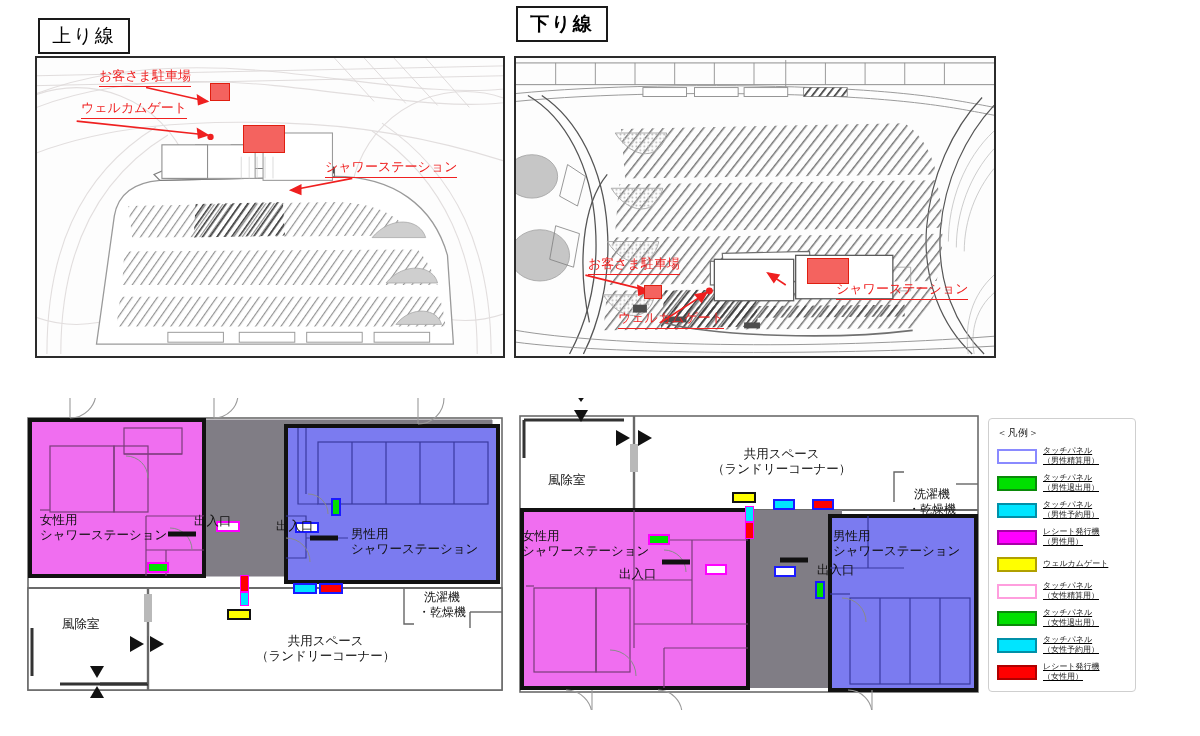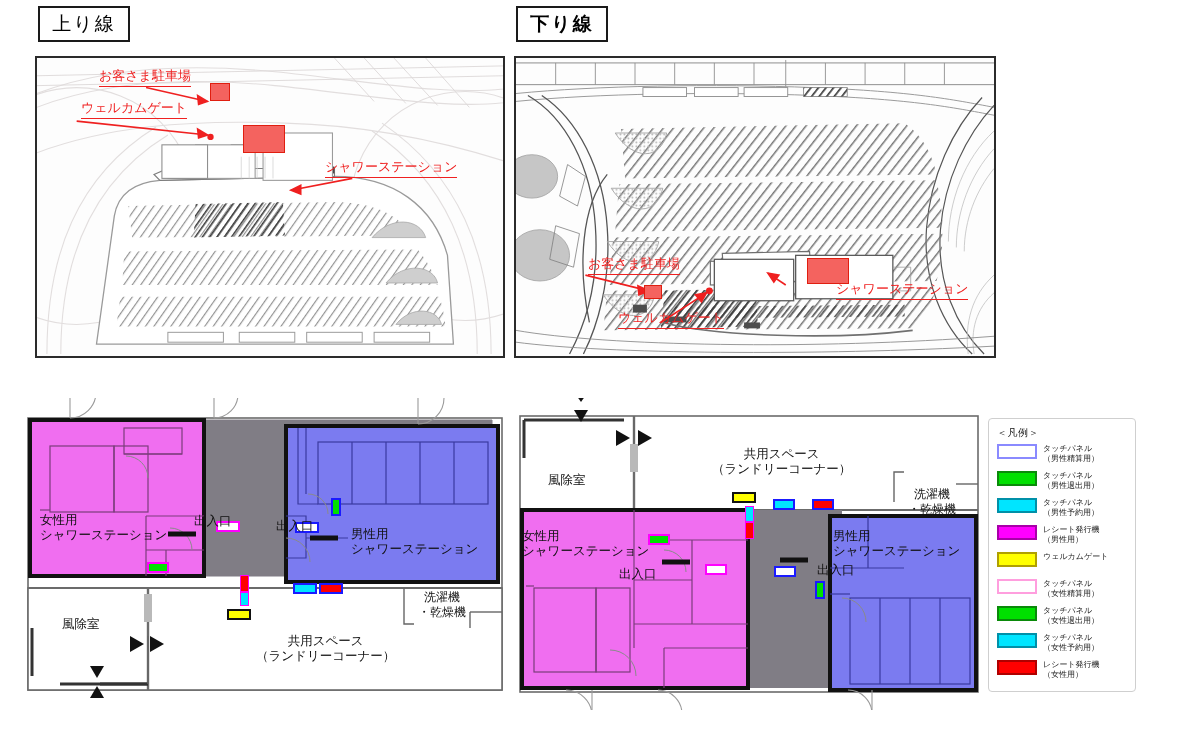--- a/index.html
+++ b/index.html
@@ -14,21 +14,21 @@
 
   
   .title-chip {
     position: absolute;
     border: 2px solid #1a1a1a;
     background: #fff;
     display: flex; align-items: center; justify-content: center;
     font-size: 19px; letter-spacing: 2px; color: #000;
     font-family: "DejaVu Sans", sans-serif;
   }
-  #chip-up   { left: 38px;  top: 6px;  width: 92px; height: 36px; }
+  #chip-up   { left: 38px;  top: 18px;  width: 92px; height: 36px; }
   #chip-down { left: 516px; top: 6px;  width: 92px; height: 36px; font-weight: bold; }
 
   
   .site-panel {
     position: absolute;
     border: 2px solid #2b2b2b;
     background: #fdfdfd;
     overflow: hidden;
   }
   #site-up   { left: 35px;  top: 56px; width: 470px; height: 302px; }
@@ -75,21 +75,21 @@
     width: 148px; height: 274px;
     border: 1px solid #cfcfcf;
     border-radius: 4px;
     background: #fff;
     padding: 7px 6px 4px 8px;
   }
   #legend-title {
     font-size: 10px; color: #111; margin-bottom: 4px;
     font-family: "DejaVu Sans", sans-serif; letter-spacing: .5px;
   }
-  .leg-row { display: flex; margin-bottom: 3px; height: 24px; }
+  .leg-row { display: flex; align-items: center; margin-bottom: 3px; height: 24px; text-decoration: underline; }
   .leg-swatch {
     width: 40px; height: 15px; flex: 0 0 40px; margin-right: 6px;
   }
   .leg-text {
     font-size: 8px; line-height: 1.25; color: #1a1a1a;
     font-family: "DejaVu Sans", sans-serif; white-space: pre;
   }
 </style>
 </head>
 <body>

